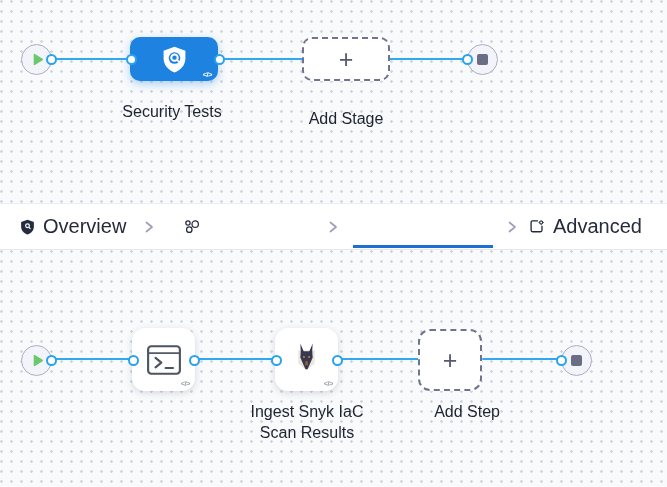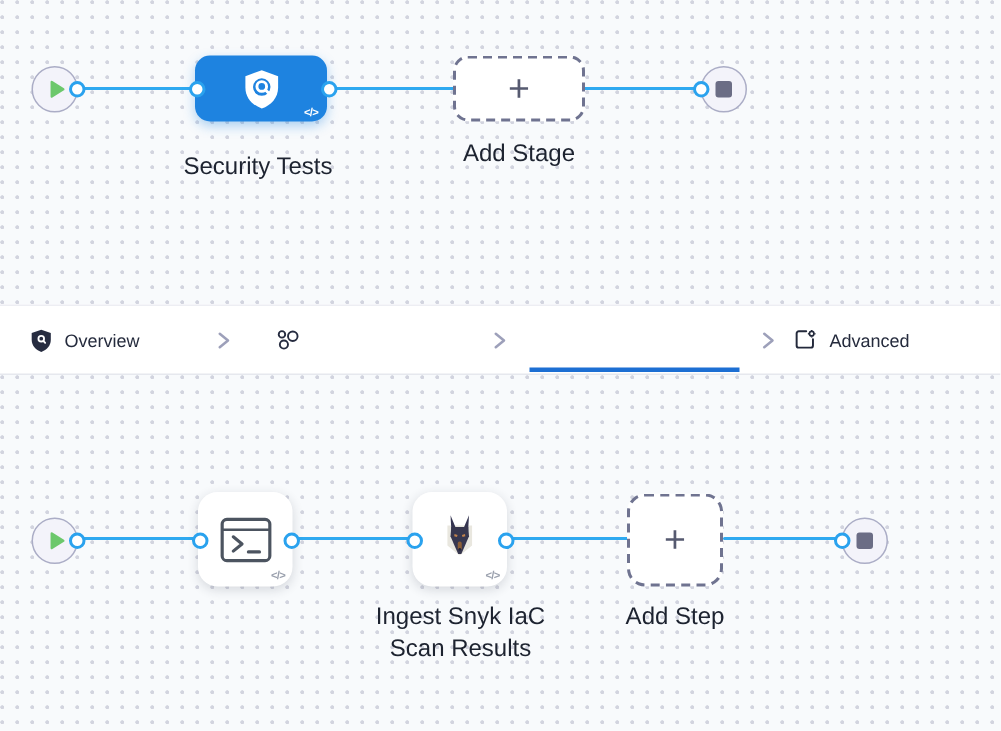--- a/index.html
+++ b/index.html
@@ -26,21 +26,21 @@
   .dashed-box{position:absolute;background:#fff;border:2px dashed #6f7390;box-sizing:border-box;
     display:flex;align-items:center;justify-content:center;z-index:4;cursor:pointer;}
   .plus{font-size:25px;font-weight:300;line-height:1;color:#565a70;}
   .badge{position:absolute;right:6px;bottom:2px;font-size:7.5px;font-weight:bold;letter-spacing:-.5px;}
   .badge.on-blue{color:#ffffff;}
   .badge.on-white{color:#9aa0ad;right:5px;bottom:3px;}
   .flow-label{position:absolute;font-size:16px;color:#1d2330;text-align:center;line-height:21px;}
   .tabbar{position:absolute;left:0;top:203px;width:667px;height:45px;background:#ffffff;
     border-top:1px solid #edeef3;border-bottom:1px solid #e6e8ee;box-sizing:content-box;z-index:6;}
   .tab{position:absolute;top:0;height:45px;display:flex;align-items:center;gap:8px;
-    font-size:12px;color:#252b3d;cursor:pointer;white-space:nowrap;}
+    font-size:20px;color:#252b3d;cursor:pointer;white-space:nowrap;}
   .tab.active{font-weight:700;color:#1b2233;}
   .chev{position:absolute;top:16px;}
   .underline{position:absolute;left:353px;top:41px;width:140px;height:3px;background:#1d6fd3;}
   svg{display:block;}
 </style>
 </head>
 <body>
 
 <div class="screen">
 
@@ -66,21 +66,21 @@
       <circle cx="12" cy="11.2" r="3.1" fill="none" stroke="#ffffff" stroke-width="1.9"></circle>
       <line x1="14.6" y1="13.6" x2="16.8" y2="15.8" stroke="#ffffff" stroke-width="1.9" stroke-linecap="round"></line>
     </svg>
     <span class="badge on-blue">&lt;/&gt;</span>
   </div>
   <div class="flow-label" style="left:92px;top:101px;width:160px;">Security Tests</div>
 
   <div class="dashed-box" style="left:302px;top:37px;width:88px;height:44px;border-radius:10px;">
     <span class="plus">+</span>
   </div>
-  <div class="flow-label" style="left:296px;top:92px;width:100px;text-align:center;">Add Stage</div>
+  <div class="flow-label" style="left:296px;top:108px;width:100px;text-align:center;">Add Stage</div>
 
   <div class="node-circle" style="left:467px;top:44px;">
     <span class="stop-square"></span>
   </div>
 
   <div class="tabbar">
 
     <div class="tab" style="left:20px;">
       <svg viewBox="0 0 16 17" width="15" height="16">
         <path d="M8 0.8 L14.8 3.2 V8 C14.8 12.2 12 15.2 8 16.6 C4 15.2 1.2 12.2 1.2 8 V3.2 Z" fill="#262c40"></path>
@@ -171,19 +171,19 @@
       <rect x="16.7" y="19.5" width="2.6" height="5.5" rx="1.2" fill="#8d5f36"></rect>
       <rect x="17.1" y="23.6" width="1.8" height="1.8" rx="0.9" fill="#23233a"></rect>
     </svg>
     <span class="badge on-white">&lt;/&gt;</span>
   </div>
   <div class="flow-label" style="left:245px;top:401px;width:124px;">Ingest Snyk IaC Scan Results</div>
 
   <div class="dashed-box" style="left:418px;top:329px;width:64px;height:62px;border-radius:12px;">
     <span class="plus">+</span>
   </div>
-  <div class="flow-label" style="left:400px;top:401px;width:100px;">Add Step</div>
+  <div class="flow-label" style="left:400px;top:401px;width:100px;text-align:right;">Add Step</div>
 
   <div class="node-circle" style="left:561px;top:345px;">
     <span class="stop-square"></span>
   </div>
 
 </div>
 
 </body></html>

